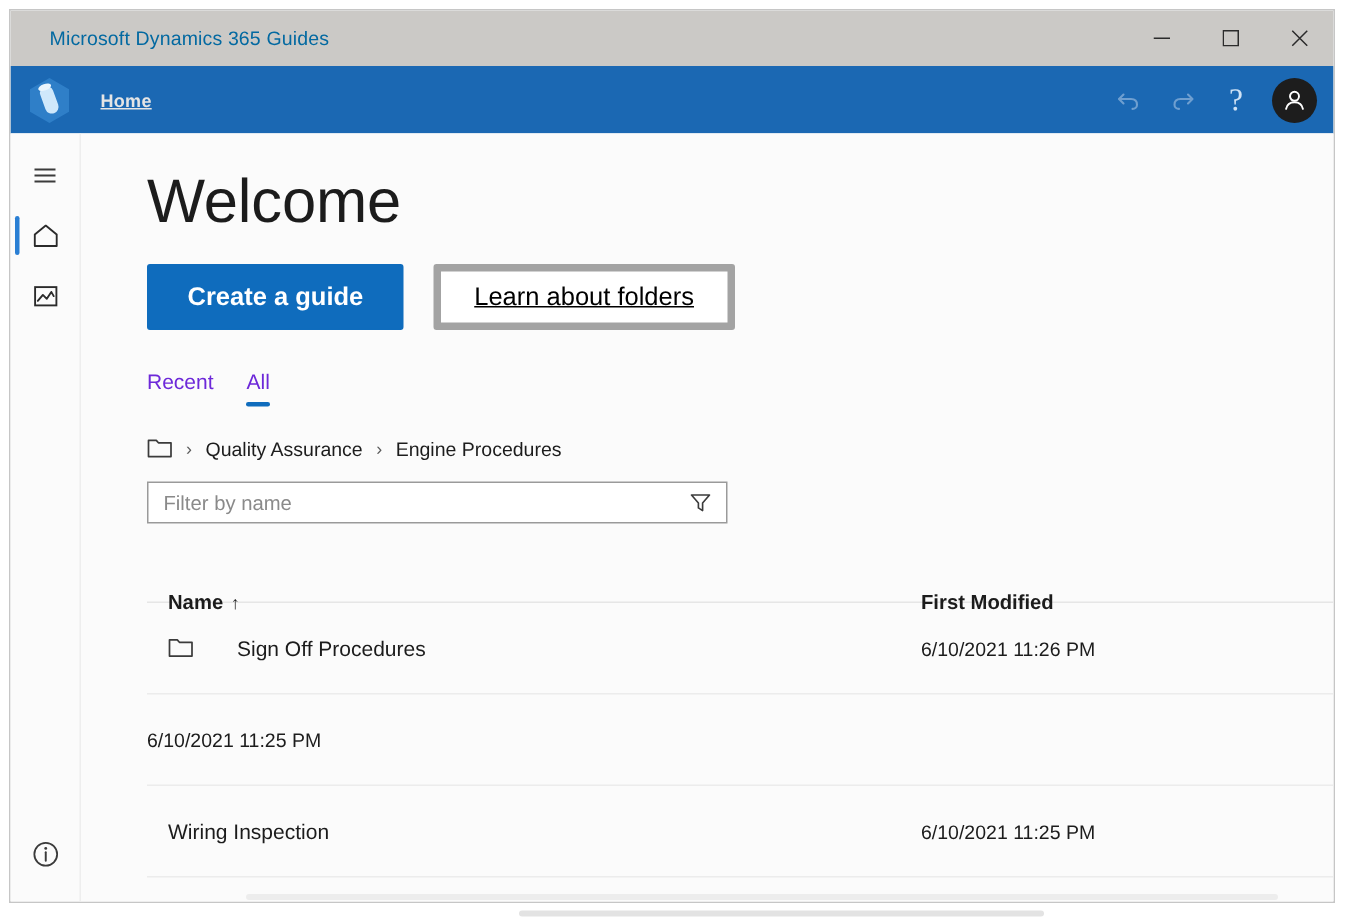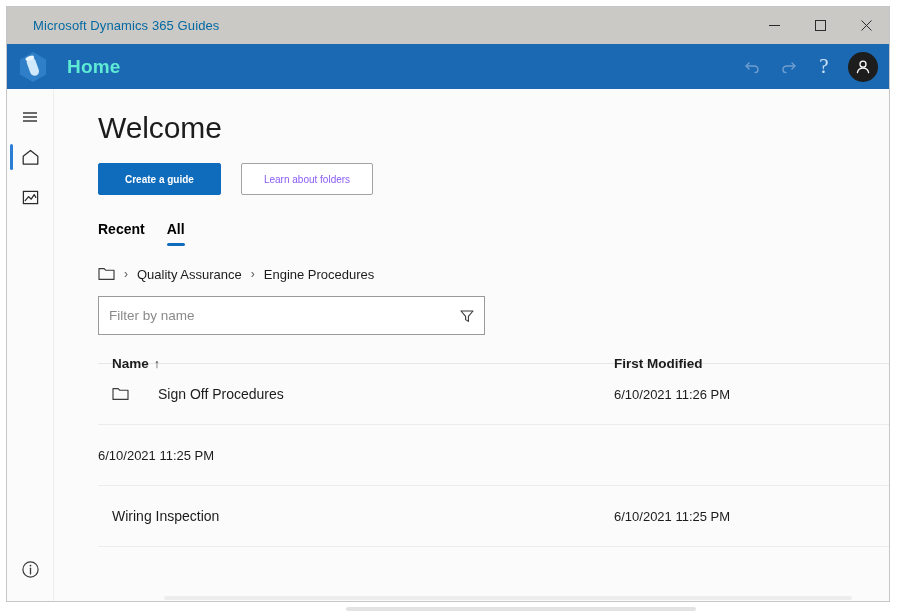--- a/index.html
+++ b/index.html
@@ -74,25 +74,26 @@
   }
   .app-logo {
     width: 42px;
     height: 42px;
     margin-left: 5px;
     display: flex;
     align-items: center;
     justify-content: center;
   }
   .app-title {
-    color: #5eead4;
-    font-size: 19px;
+    color: #e5e5e5;
+    font-size: 12px;
     font-weight: bold;
     margin-left: 13px;
     letter-spacing: .2px;
+    text-decoration: underline;
   }
   .appbar-right {
     position: absolute;
     right: 8px;
     top: 0;
     height: 45px;
     display: flex;
     align-items: center;
     gap: 2px;
   }
@@ -174,62 +175,63 @@
     min-width: 0;
     background: #fbfbfb;
     padding-left: 44px;
     padding-top: 22px;
     box-sizing: border-box;
     overflow: hidden;
     position: relative;
   }
 
   .welcome {
-    font-size: 30px;
+    font-size: 41px;
     color: #1c1c1c;
     font-weight: normal;
     margin: 0 0 18px 0;
     letter-spacing: -.1px;
   }
 
   .btn-row { display: flex; gap: 20px; margin-bottom: 26px; }
   .btn {
-    height: 32px;
+    height: 44px;
     border-radius: 2px;
-    font-size: 10px;
+    font-size: 17px;
     display: inline-flex;
     align-items: center;
     justify-content: center;
     cursor: default;
     box-sizing: border-box;
     white-space: nowrap;
   }
   .btn-primary {
     background: #0f6cbd;
     color: #ffffff;
     font-weight: bold;
     padding: 0 26px;
     border: 1px solid #0f6cbd;
   }
   .btn-secondary {
     background: #ffffff;
-    color: #8b5cf6;
-    border: 1px solid #a3a3a3;
+    color: #000000;
+    border: 5px solid #a3a3a3;
     padding: 0 22px;
+    text-decoration: underline;
   }
 
   
   .tabs { display: flex; gap: 22px; margin-bottom: 18px; }
   .tab {
     position: relative;
     font-size: 14px;
-    color: #000000;
+    color: #6d28d9;
     padding-bottom: 9px;
     cursor: default;
-    font-weight: bold;
+    font-weight: normal;
   }
   .tab.active::after {
     content: "";
     position: absolute;
     left: 0;
     right: 0;
     bottom: 0;
     height: 3px;
     background: #0f6cbd;
     border-radius: 2px;
@@ -248,27 +250,27 @@
     color: #1c1c1c;
     cursor: default;
     white-space: nowrap;
   }
   .crumb-sep { color: #5a5a5a; font-size: 12px; line-height: 1; }
   .crumb-root { display: flex; align-items: center; cursor: default; }
 
   
   .filter-box {
     width: 387px;
-    height: 39px;
+    height: 28px;
     border: 1px solid #9a9a9a;
     background: #ffffff;
     display: flex;
     align-items: center;
     box-sizing: border-box;
-    margin-bottom: 0;
+    margin-bottom: 24px;
   }
   .filter-input {
     flex: 1;
     border: 0;
     outline: none;
     background: transparent;
     font-family: "Liberation Sans", sans-serif;
     font-size: 13.5px;
     color: #1c1c1c;
     padding: 0 10px;

